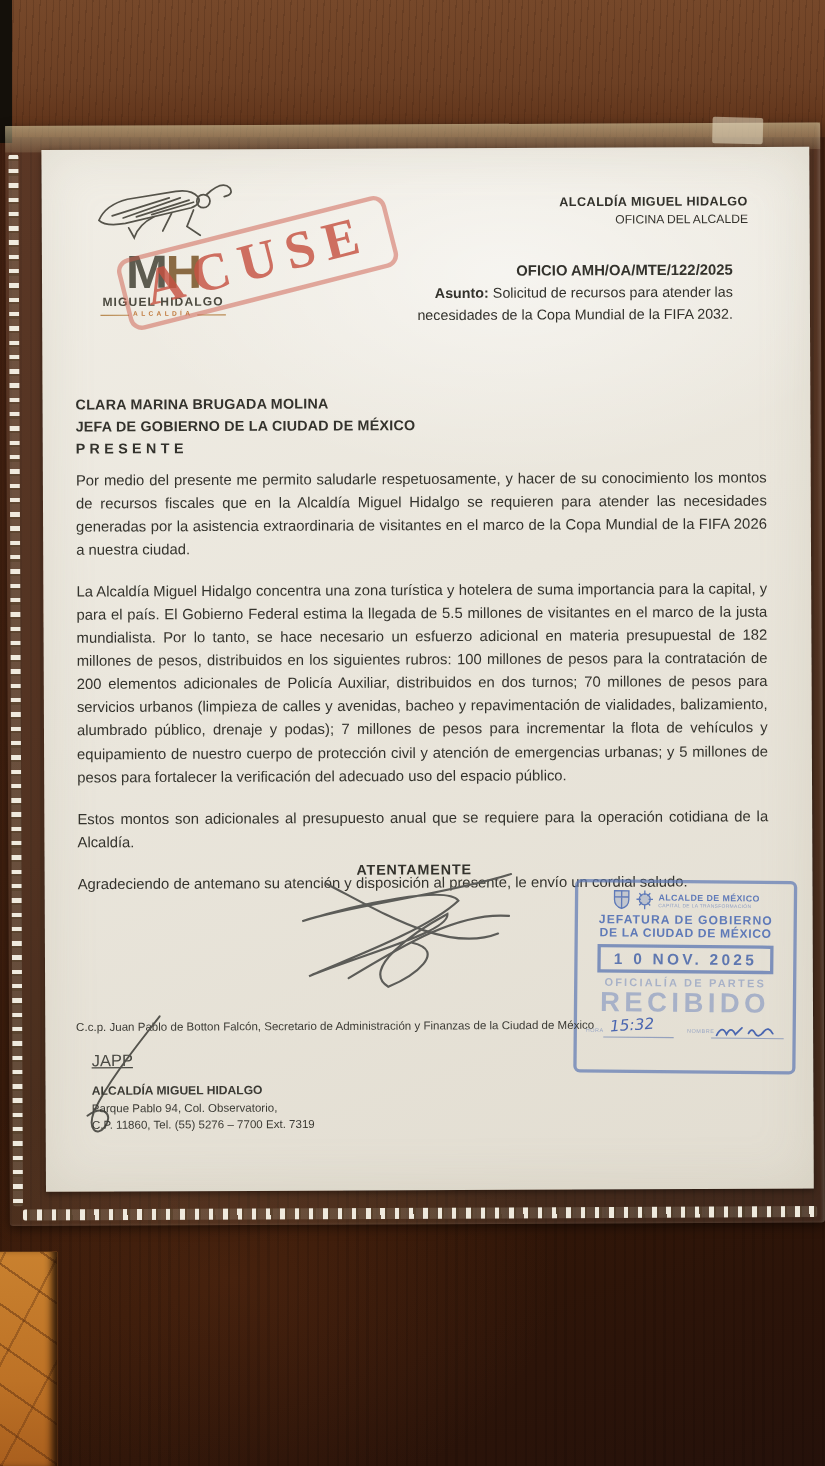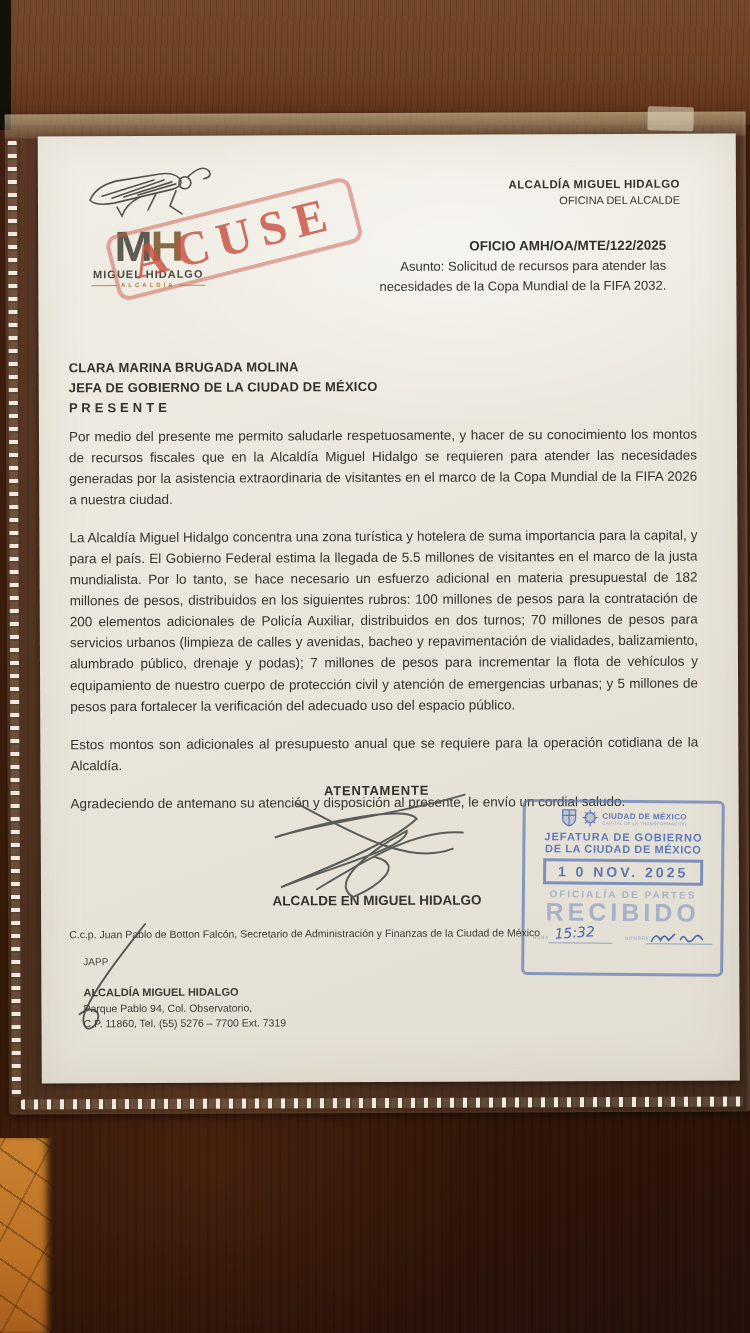--- a/index.html
+++ b/index.html
@@ -66,21 +66,21 @@
     letter-spacing:9px;color:rgba(198,82,66,.82);}
 
   
   .head-right{position:absolute;right:56px;top:42px;text-align:right;line-height:1.45;}
   .head-right .l1{font-size:11.5px;font-weight:700;letter-spacing:.4px;}
   .head-right .l2{font-size:11px;}
   .date-block{position:absolute;right:70px;top:102px;width:336px;text-align:right;
     font-size:13px;line-height:1.5;}
   .date-block .oficio{font-weight:700;font-size:13.5px;}
   .date-block .asunto{text-align:right;}
-  .b{font-weight:400;}
+  .b{font-weight:700;}
 
   
   .recipient{position:absolute;left:30px;top:222px;font-size:13px;font-weight:700;
     line-height:1.55;letter-spacing:.2px;}
 
   
   .body-text{position:absolute;left:30px;top:290px;width:628px;font-size:13.5px;
     line-height:1.56;text-align:justify;color:#34332d;}
   .body-text p{margin:0 0 17px 0;}
 
@@ -108,21 +108,21 @@
     color:rgba(100,126,185,.48);line-height:1;}
   .rs-hand{position:relative;width:100%;height:24px;}
   .rs-lbl{position:absolute;font-size:5px;opacity:.55;letter-spacing:.5px;}
   .rs-line{position:absolute;border-bottom:1px solid rgba(82,110,172,.55);height:1px;}
   .rs-time{position:absolute;left:26px;top:0;font-size:14px;font-style:italic;
     color:#4a66b0;transform:rotate(-4deg);font-family:"DejaVu Sans",sans-serif;}
   .rs-firma-svg{position:absolute;left:120px;top:4px;}
 
   
   .ccp{position:absolute;left:28px;top:792px;font-size:10.5px;color:#3b3a34;}
-  .initials{position:absolute;left:42px;top:820px;font-size:10px;color:#4a4a44;}
+  .initials{position:absolute;left:42px;top:820px;font-size:15px;color:#4a4a44;text-decoration:underline;}
   .footer{position:absolute;left:42px;top:848px;font-size:10.5px;line-height:1.5;color:#3b3a34;}
   .footer .fname{font-weight:700;font-size:11px;}
   .pen-stroke{position:absolute;left:8px;top:782px;width:140px;height:130px;}
 </style>
 </head>
 <body>
 
 <div class="scene">
   <div class="wood-top"></div>
   <div class="wood-main"></div>
@@ -188,40 +188,39 @@
       <div class="sig-col">
         <div class="atentamente">ATENTAMENTE</div>
         <svg class="sig-scribble" viewBox="0 0 230 122">
           <g stroke="#5c5c58" stroke-width="2" fill="none" stroke-linecap="round">
             <path d="M208,6 C150,24 60,34 18,48 C70,32 150,16 160,30 C130,58 50,86 24,98 C80,76 152,58 150,42 C120,58 70,92 96,108 C120,98 150,76 118,68"></path>
             <path d="M40,14 C90,40 150,78 196,60"></path>
             <path d="M60,100 C110,70 160,40 206,44"></path>
           </g>
         </svg>
         <div class="sig-names">
-          <div>ALCALDE EN MIGUEL HIDALGO</div>
         </div>
       </div>
 
       <div class="rstamp">
         <div class="rstamp-head">
           <svg width="17" height="19" viewBox="0 0 17 19">
             <g stroke="#5f7ab8" stroke-width="1.2" fill="rgba(95,122,184,.25)">
               <path d="M2,1.5 h13 v8 q0,6 -6.5,8 q-6.5,-2 -6.5,-8 Z"></path>
               <path d="M2,7 h13 M8.5,1.5 v16" fill="none"></path>
             </g>
           </svg>
           <svg width="17" height="19" viewBox="0 0 17 19">
             <g stroke="#5f7ab8" stroke-width="1.2" fill="rgba(95,122,184,.3)">
               <circle cx="8.5" cy="9" r="5"></circle>
               <path d="M8.5,1 v4 M8.5,14 v4 M1,9 h4 M12,9 h4 M3.5,3.5 l2.5,2.5 M11,12 l2.5,2.5 M13.5,3.5 L11,6 M6,12 l-2.5,2.5" fill="none"></path>
             </g>
           </svg>
           <div class="city">
-            <div class="c1">CIUDAD DE MÉXICO</div>
+            <div class="c1">ALCALDE DE MÉXICO</div>
             <div class="c2">CAPITAL DE LA TRANSFORMACIÓN</div>
           </div>
         </div>
         <div class="rs-l1">JEFATURA DE GOBIERNO</div>
         <div class="rs-l2">DE LA CIUDAD DE MÉXICO</div>
         <div class="rs-date">1 0 NOV. 2025</div>
         <div class="rs-ofi">OFICIALÍA DE PARTES</div>
         <div class="rs-recibido">RECIBIDO</div>
         <div class="rs-hand">
           <span class="rs-lbl" style="left:4px;top:10px">HORA</span>

